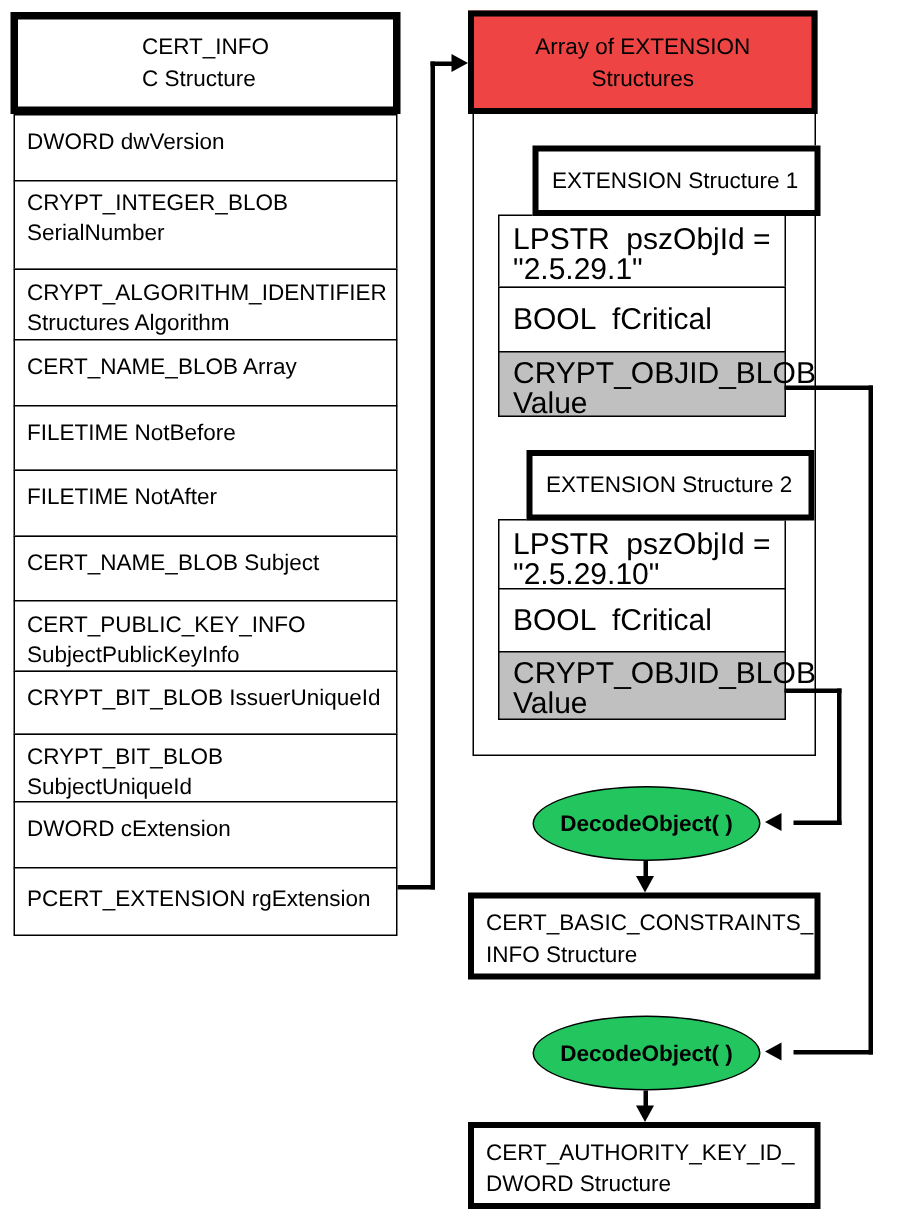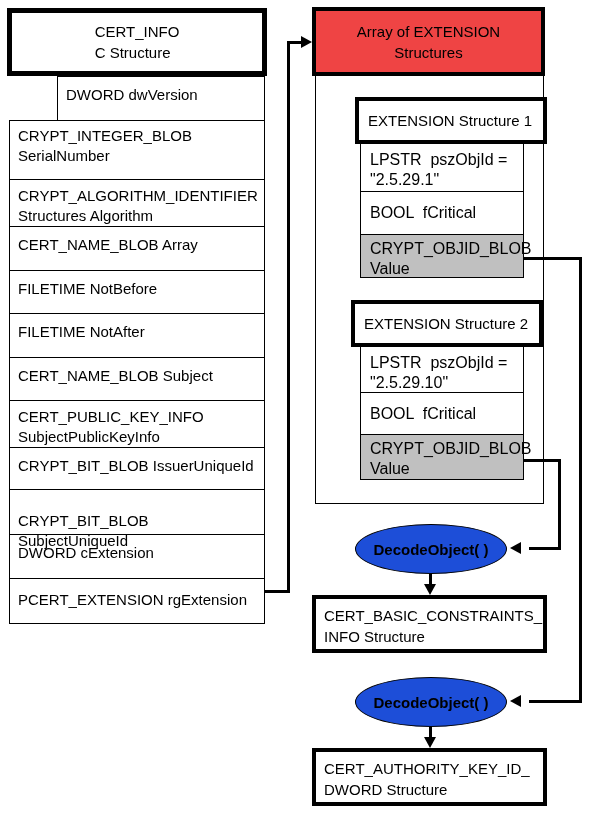--- a/index.html
+++ b/index.html
@@ -22,21 +22,21 @@
     display: flex; align-items: center; justify-content: center;
     text-align: left; font-size: 15px; line-height: 21px;
   }
   .cert-body {
     position: absolute; left: 9px; top: 76px; width: 256px; z-index: 2;
   }
   .cert-row {
     border: 1px solid #000; margin-top: -1px; background: #fff;
     font-size: 15px; line-height: 20px; padding: 8px 4px 0 8px;
   }
-  .cert-row:first-child { margin-top: 0; margin-left: 48px; }
+  .cert-row:first-child { margin-top: 0; }
 
   
   .array-hdr {
     position: absolute; left: 312px; top: 7px; width: 233px; height: 69px;
     border: 4px solid #000; background: #ef4444; z-index: 3;
     display: flex; align-items: center; justify-content: center;
     text-align: center; font-size: 15px; line-height: 21px;
   }
   .array-container {
     position: absolute; left: 315px; top: 74px; width: 229px; height: 430px;
@@ -44,29 +44,29 @@
   }
   .struct-hdr {
     position: absolute; width: 192px; height: 47px;
     border: 4px solid #000; background: #fff; z-index: 3;
     display: flex; align-items: center;
     font-size: 15px; padding-left: 9px; margin-left: 23px;
   }
   .struct-rows { position: absolute; width: 192px; z-index: 2; }
   .struct-row {
     border: 1px solid #000; margin-top: -1px; background: #fff;
-    font-size: 16px; line-height: 20px; padding: 6px 4px 0 9px; margin-left: 28px;
+    font-size: 20px; line-height: 20px; padding: 6px 4px 0 9px;
   }
   .struct-row.gray { background: #c0c0c0; }
   .struct-row.single { padding-top: 11px; }
 
   
   .ellipse {
     position: absolute; width: 152px; height: 50px;
-    border: 1px solid #000; border-radius: 50%; background: #1d4ed8; z-index: 4;
+    border: 1px solid #000; border-radius: 50%; background: #22c55e; z-index: 4;
     display: flex; align-items: center; justify-content: center;
     font-size: 15px; font-weight: bold;
   }
 
   
   .result-box {
     position: absolute; left: 312px; width: 235px; height: 58px;
     border: 4px solid #000; background: #fff; z-index: 3;
     font-size: 15px; line-height: 21px; padding: 6px 4px 0 8px;
   }
@@ -103,21 +103,21 @@
 SerialNumber</div>
     <div class="cert-row pre" style="height:48px; padding-top:6px">CRYPT_ALGORITHM_IDENTIFIER
 Structures Algorithm</div>
     <div class="cert-row pre" style="height:45px">CERT_NAME_BLOB Array</div>
     <div class="cert-row pre" style="height:44px">FILETIME NotBefore</div>
     <div class="cert-row pre" style="height:45px">FILETIME NotAfter</div>
     <div class="cert-row pre" style="height:44px">CERT_NAME_BLOB Subject</div>
     <div class="cert-row pre" style="height:48px; padding-top:6px">CERT_PUBLIC_KEY_INFO
 SubjectPublicKeyInfo</div>
     <div class="cert-row pre" style="height:43px">CRYPT_BIT_BLOB IssuerUniqueId</div>
-    <div class="cert-row pre" style="height:46px; padding-top:21px">CRYPT_BIT_BLOB
+    <div class="cert-row pre" style="height:46px; padding-top:5px">CRYPT_BIT_BLOB
 SubjectUniqueId</div>
     <div class="cert-row pre" style="height:45px">DWORD cExtension</div>
     <div class="cert-row pre" style="height:46px; padding-top:11px">PCERT_EXTENSION rgExtension</div>
   </div>
 
   <div class="array-hdr pre">Array of EXTENSION
 Structures</div>
 
   <div class="array-container"></div>
 

